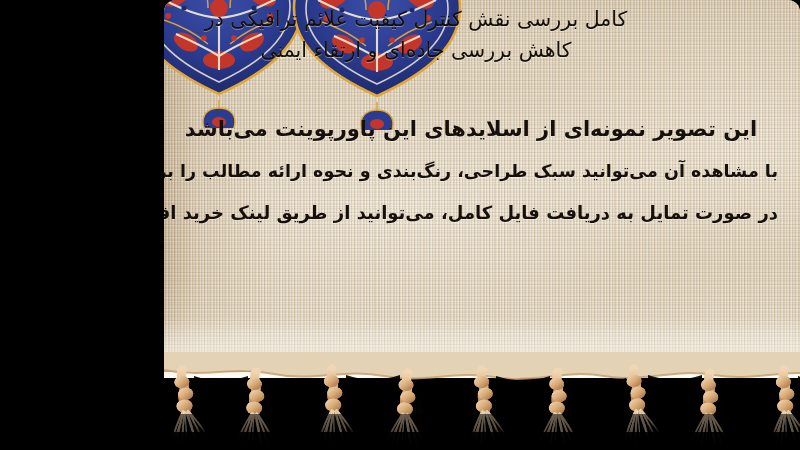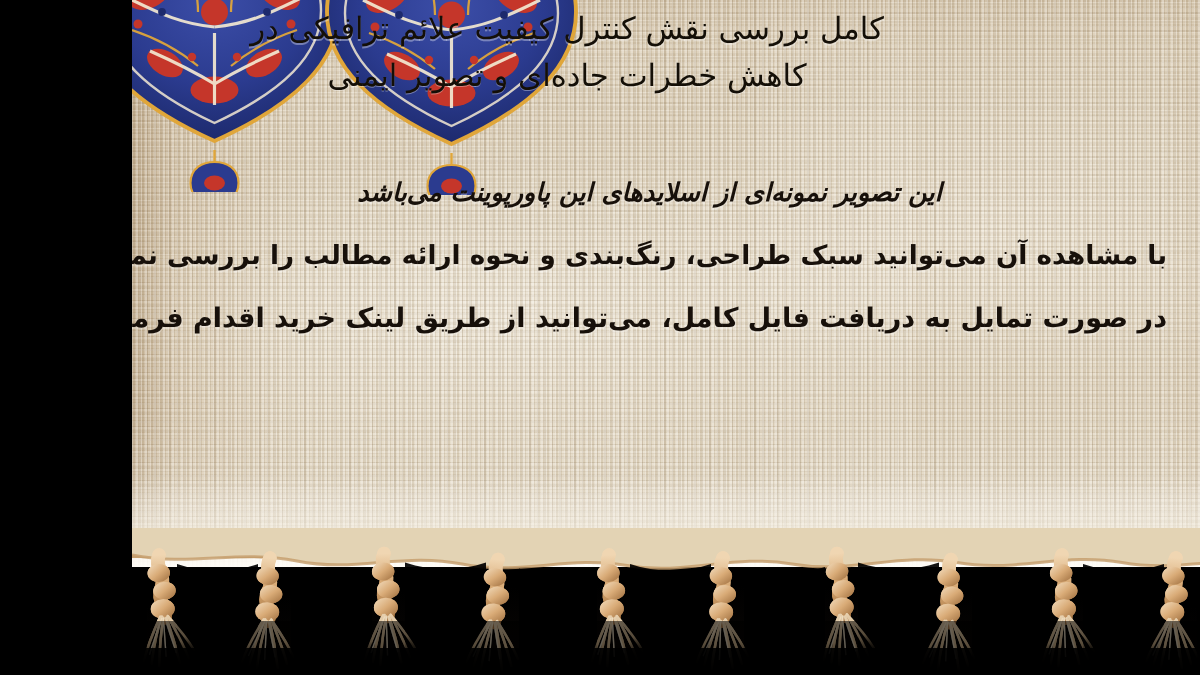--- a/index.html
+++ b/index.html
@@ -7,24 +7,25 @@
     margin: 0;
     padding: 0;
     background: #000;
   }
   body {
     font-family: "DejaVu Sans", sans-serif;
   }
 
   #slide {
     position: relative;
-    width: 712px;
+    width: 636px;
     height: 450px;
     overflow: hidden;
     background: #0a0705;
+    border-radius: 12px;
   }
 
   
   .black-backdrop {
     position: absolute;
     left: 0; right: 0;
     top: 330px;
     bottom: 0;
     background:
       radial-gradient(ellipse 90% 70% at 50% 120%, #120c07 0%, #060403 60%, #000 100%),
@@ -139,21 +140,21 @@
     font-family: "DejaVu Sans", sans-serif;
   }
   .body-lines .bline {
     display: block;
     font-size: 18px;
     line-height: 42px;
     font-weight: 700;
     text-shadow: 0 1px 0 rgba(255,255,255,0.30);
     white-space: nowrap;
   }
-  .body-lines .bline.b1 { font-size: 17px; font-style: italic; }
+  .body-lines .bline.b1 { font-size: 21px; }
   .body-lines .bline.b2 { font-size: 17.5px; }
   .body-lines .bline.b3 { font-size: 18px; }
 
   
   .fringe {
     position: absolute;
     left: 0;
     top: 352px;
     width: 800px;
     height: 98px;
@@ -306,21 +307,21 @@
         <path d="M0 68 L0 74" stroke="#c5362a" stroke-width="1.4"></path>
         <circle cx="0" cy="78" r="3" fill="#c5362a"></circle>
       </g>
     </svg>
   </div>
 
   <div class="text-layer">
 
     <div class="title">
       <span class="l1">کامل بررسی نقش کنترل کیفیت علائم ترافیکی در</span>
-      <span class="l2">کاهش خطرات جاده‌ای و تصویر ایمنی</span>
+      <span class="l2">کاهش بررسی جاده‌ای و ارتقاء ایمنی</span>
     </div>
 
     <div class="body-lines">
       <span class="bline b1">این تصویر نمونه‌ای از اسلایدهای این پاورپوینت می‌باشد</span>
       <span class="bline b2">با مشاهده آن می‌توانید سبک طراحی، رنگ‌بندی و نحوه ارائه مطالب را بررسی نمایید</span>
       <span class="bline b3">در صورت تمایل به دریافت فایل کامل، می‌توانید از طریق لینک خرید اقدام فرمایید</span>
     </div>
   </div>
 
   <svg class="fringe" viewBox="0 0 800 98" width="800" height="98">

